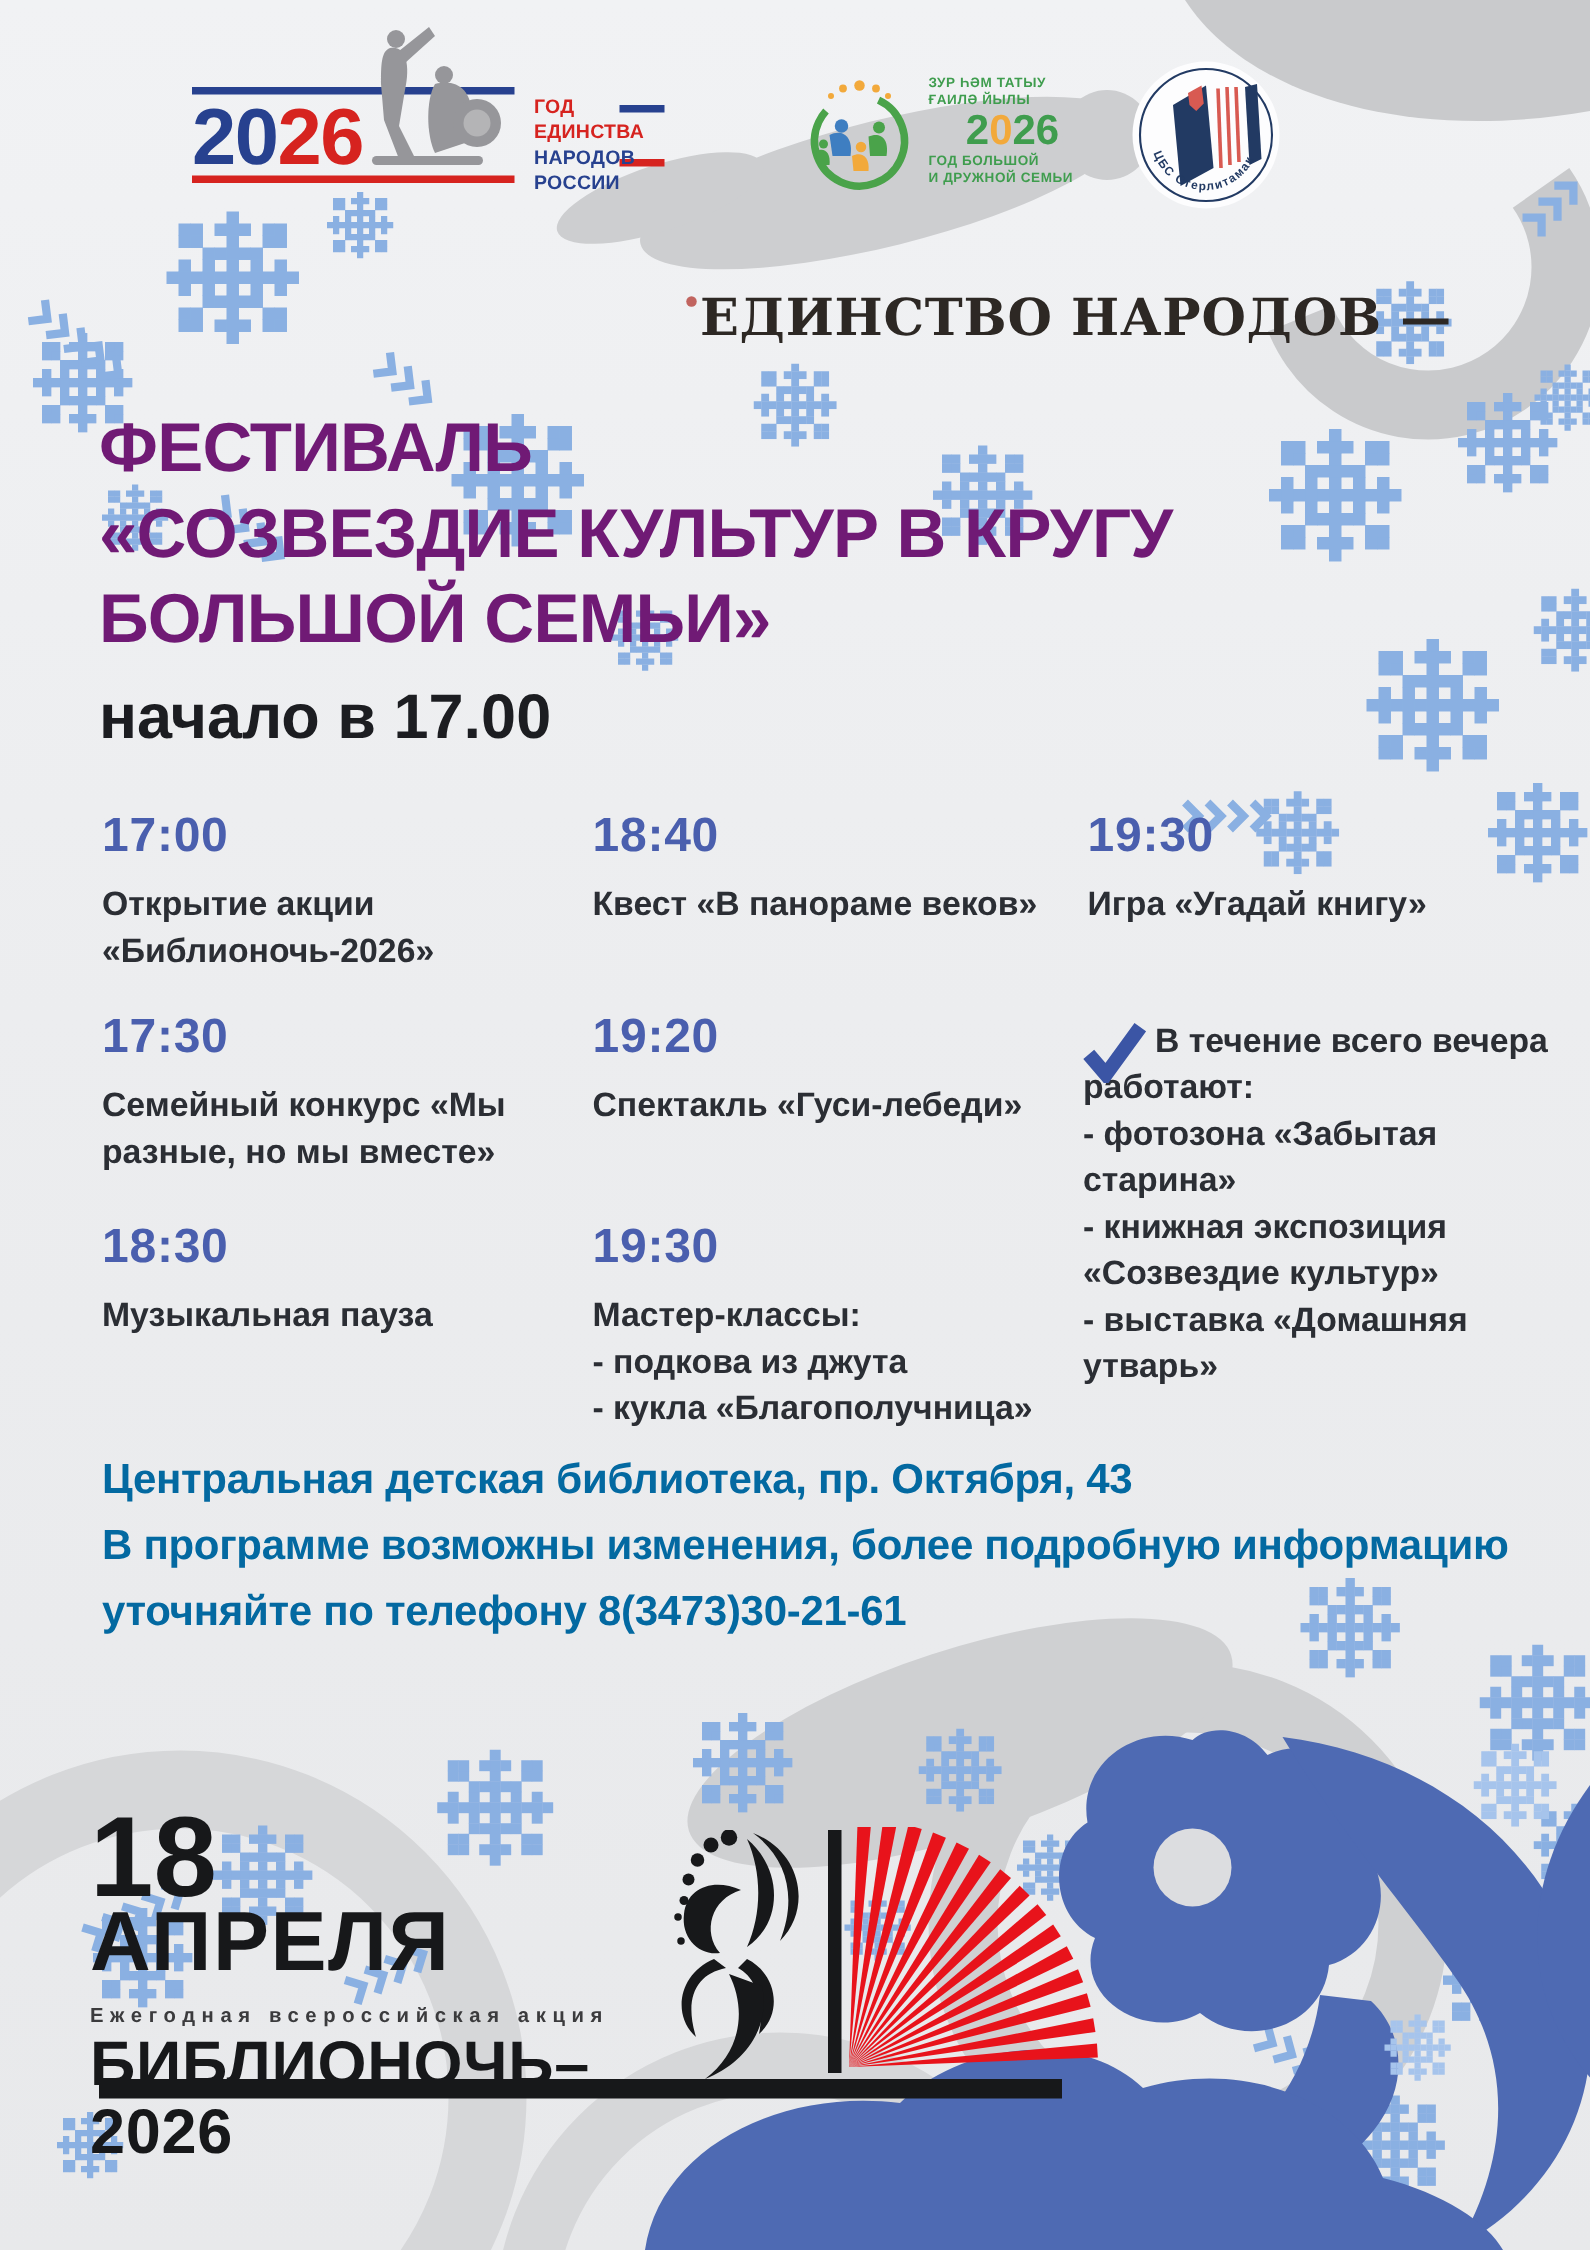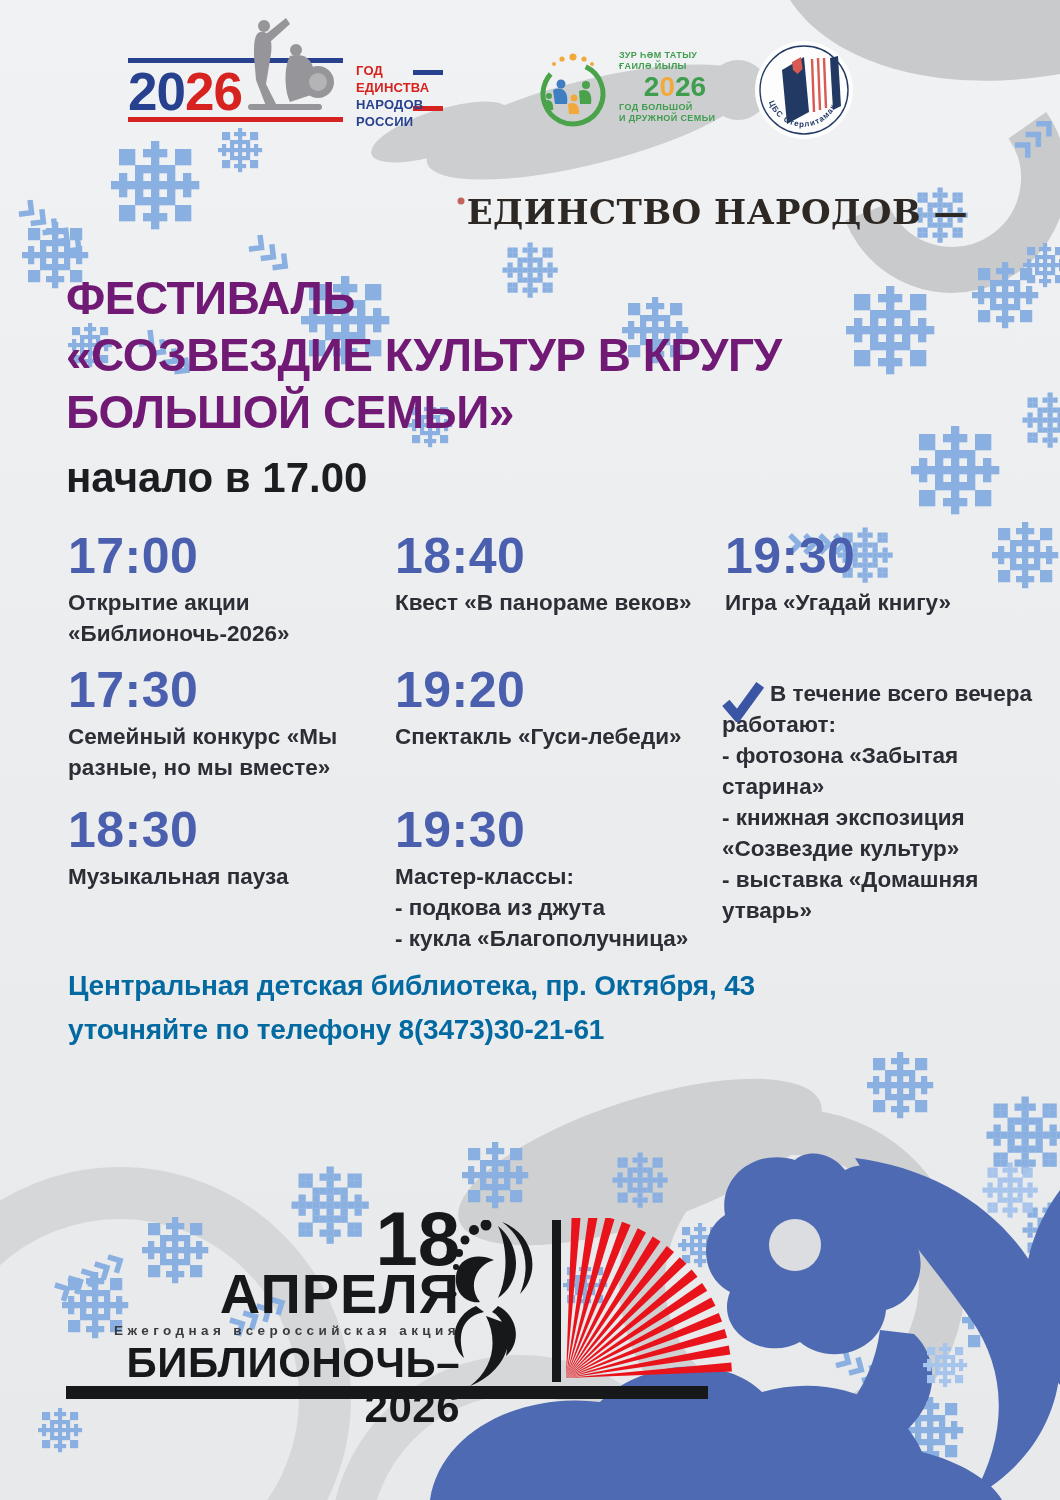--- a/index.html
+++ b/index.html
@@ -23,31 +23,31 @@
   .family-year{font-size:28px;font-weight:800;line-height:30px;text-align:center;color:#3f9d4e}
   .family-year .orange{color:#f2a93b}
   
   .slogan{right:92px;top:193px;font-family:"DejaVu Serif",serif;
     font-weight:700;font-size:34px;line-height:39px;color:#2d2824;letter-spacing:.5px}
   
   .title{left:66px;top:270px;width:820px}
   .title-line{font-size:46px;line-height:57px;font-weight:800;color:#701a75;letter-spacing:-.5px}
   .title-start{font-size:42px;line-height:50px;font-weight:800;color:#1c1d21;margin-top:12px}
   
-  .time{font-size:50px;font-weight:800;color:#4a5fae;letter-spacing:.5px;line-height:44px;margin-bottom:9px}
+  .time{font-size:32px;font-weight:800;color:#4a5fae;letter-spacing:.5px;line-height:44px;margin-bottom:9px}
   .item-line{font-size:22.5px;font-weight:700;color:#2b2e34;line-height:31px}
   .note-intro{padding-left:48px}
   
   .venue{left:68px;top:971px;width:960px}
   .venue-line{font-size:28px;font-weight:700;color:#0369a1;line-height:30px;margin-bottom:14px;letter-spacing:-.2px}
   
-  .evlogo{left:60px;top:1206px;width:400px;text-align:right;z-index:3}
+  .evlogo{left:60px;top:1206px;width:400px;text-align:left;z-index:3}
   .ev-day{font-size:76px;line-height:66px;font-weight:800;letter-spacing:0}
   .ev-month{font-size:56px;line-height:52px;font-weight:700;letter-spacing:1px;margin-top:-4px}
-  .ev-sub{font-size:13.5px;line-height:16px;font-weight:600;letter-spacing:4.4px;color:#3b3b3d;margin-top:3px;white-space:nowrap}
+  .ev-sub{font-size:13.5px;line-height:16px;font-weight:600;letter-spacing:4.4px;color:#3b3b3d;margin-top:16px;white-space:nowrap}
   .ev-name{font-size:42px;line-height:45px;font-weight:800;letter-spacing:.5px;margin-top:1px}
   .ev-bar{left:66px;top:1386px;width:642px;height:13px;background:#17181a;z-index:3}
   .cbs-badge{left:752px;top:38px}
 </style>
 </head>
 <body>
 
 <svg id="decor" width="1060" height="1500">
 
   <path d="M790,0 C830,62 935,96 1060,74 L1060,0 Z" fill="#c9cacc"></path>
@@ -2139,20 +2139,21 @@
   <div class="item-line note-intro">В течение всего вечера</div>
   <div class="item-line">работают:</div>
   <div class="item-line">- фотозона «Забытая старина»</div>
   <div class="item-line">- книжная экспозиция</div>
   <div class="item-line">«Созвездие культур»</div>
   <div class="item-line">- выставка «Домашняя утварь»</div>
 </div>
 
 <div class="abs z2 venue">
   <div class="venue-line">Центральная детская библиотека, пр. Октября, 43</div>
+  <div class="venue-line">В программе возможны изменения, более подробную информацию</div>
   <div class="venue-line">уточняйте по телефону 8(3473)30-21-61</div>
 </div>
 
 <div class="abs evlogo">
   <div class="ev-day">18</div>
   <div class="ev-month">АПРЕЛЯ</div>
   <div class="ev-sub">Ежегодная всероссийская акция</div>
   <div class="ev-name">БИБЛИОНОЧЬ–2026</div>
 </div>
 

